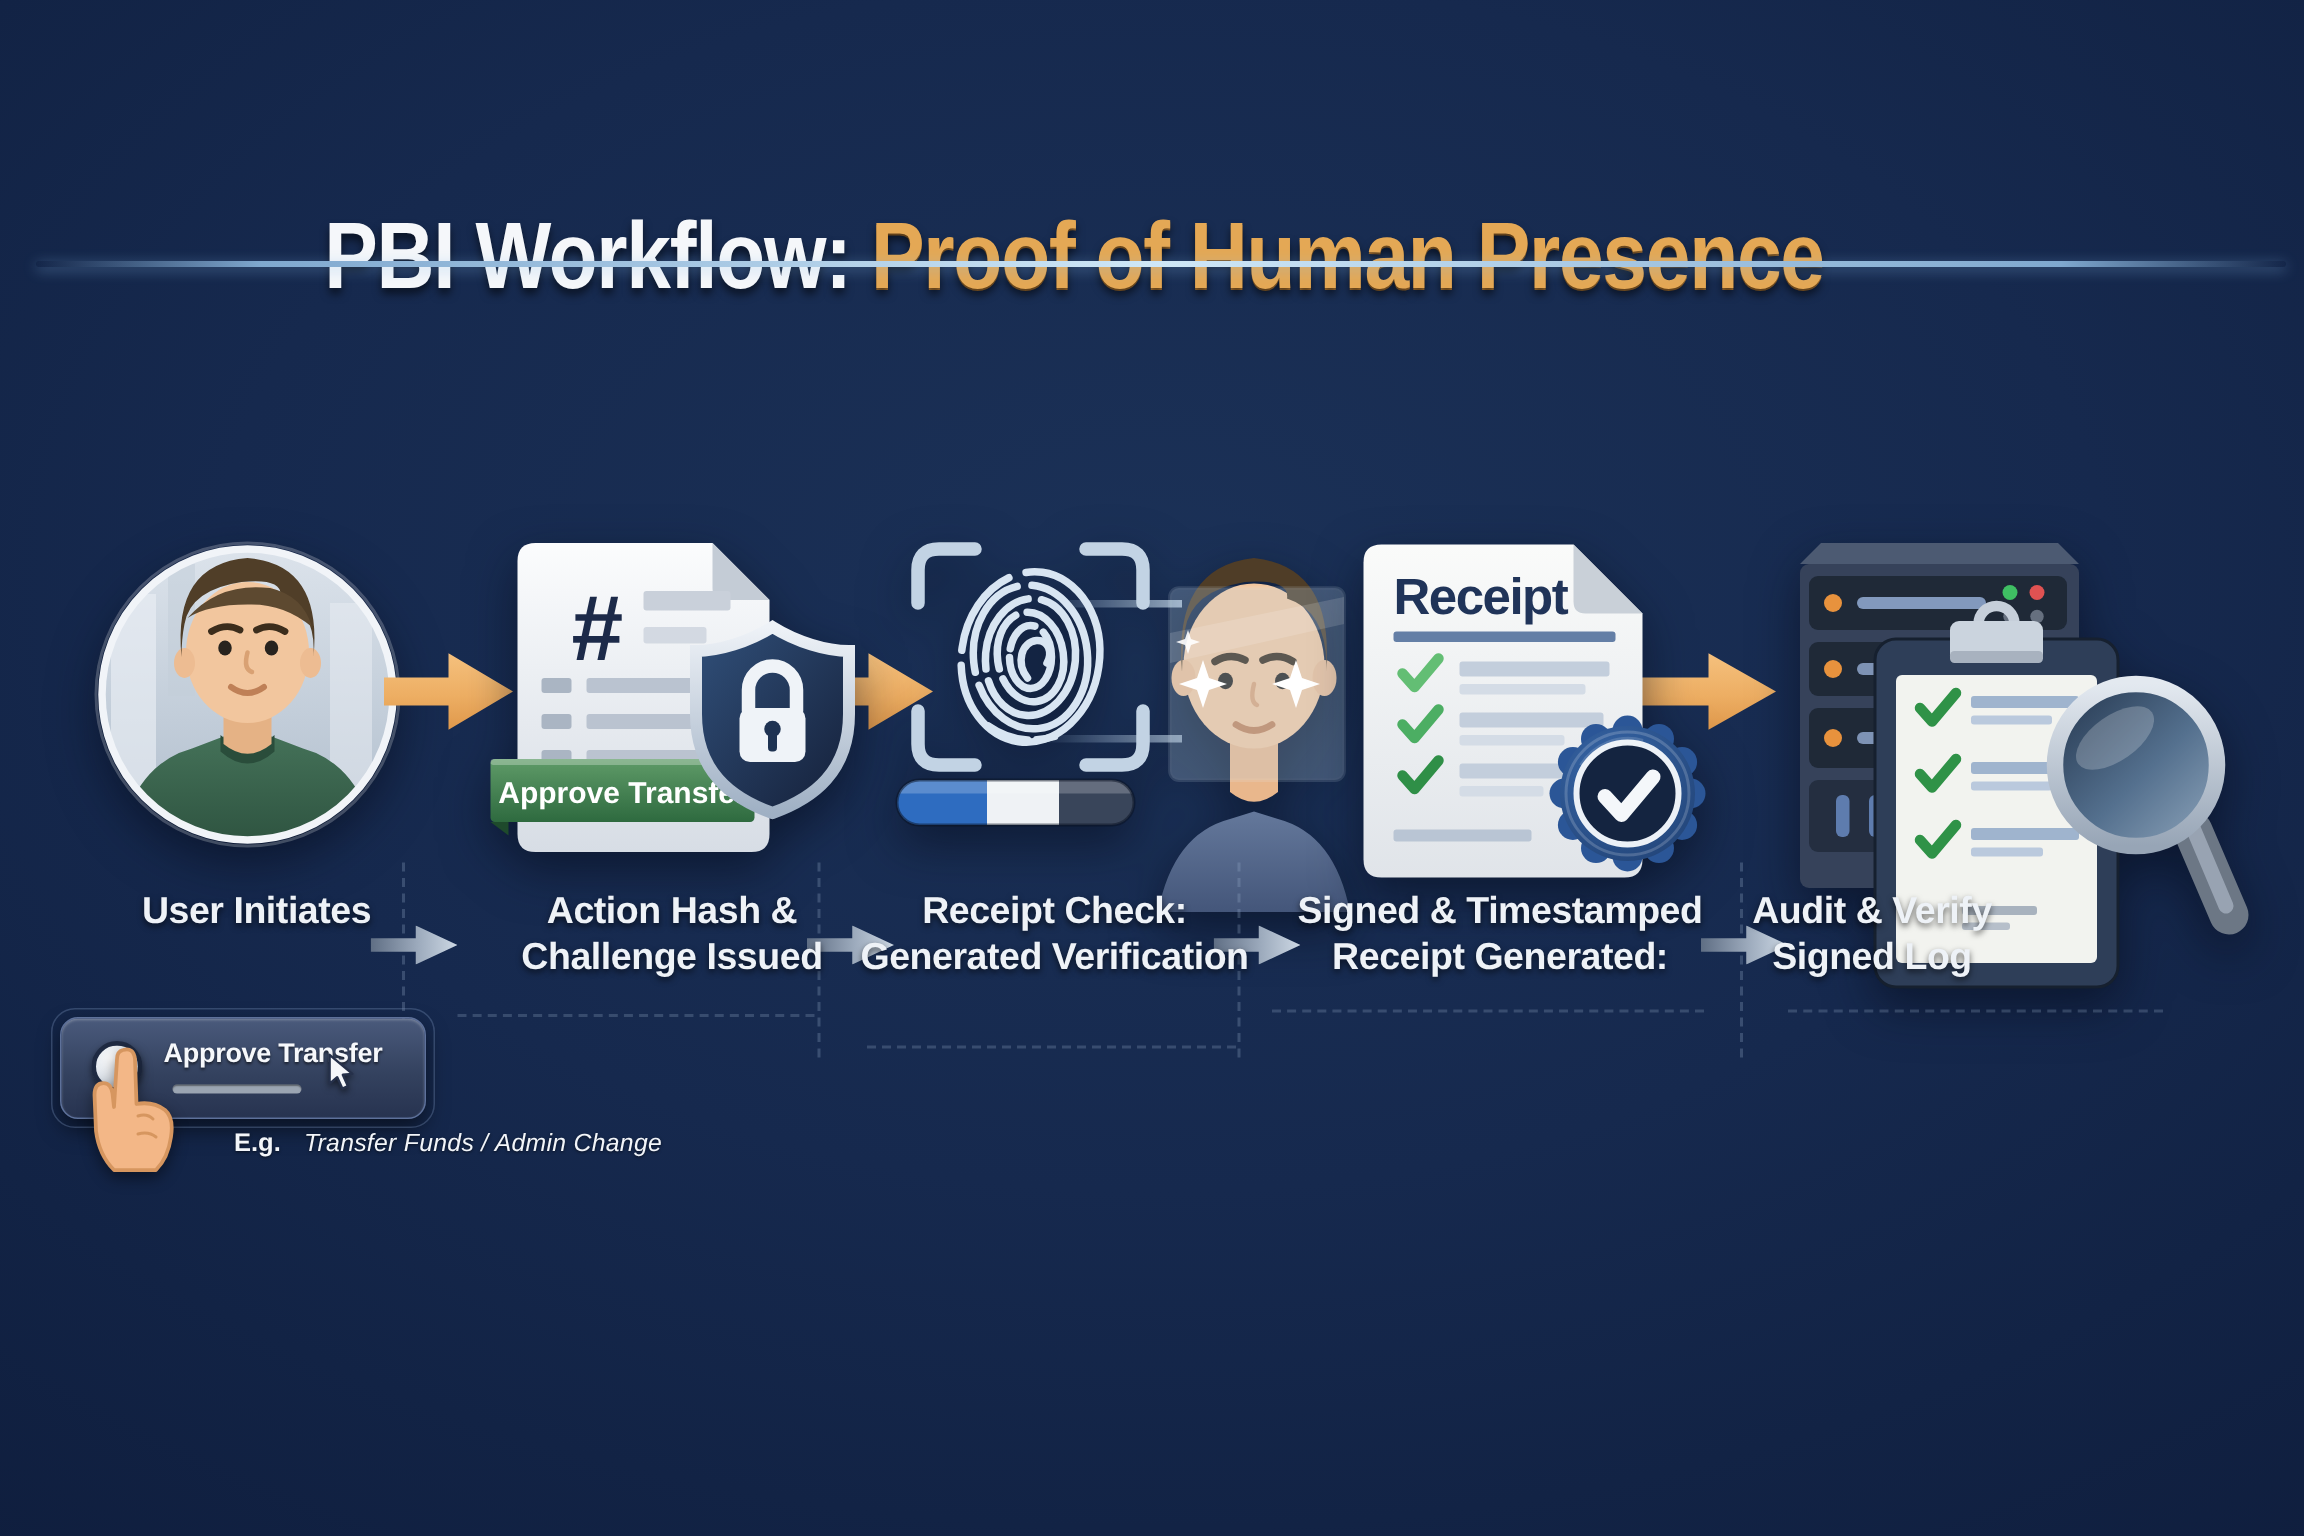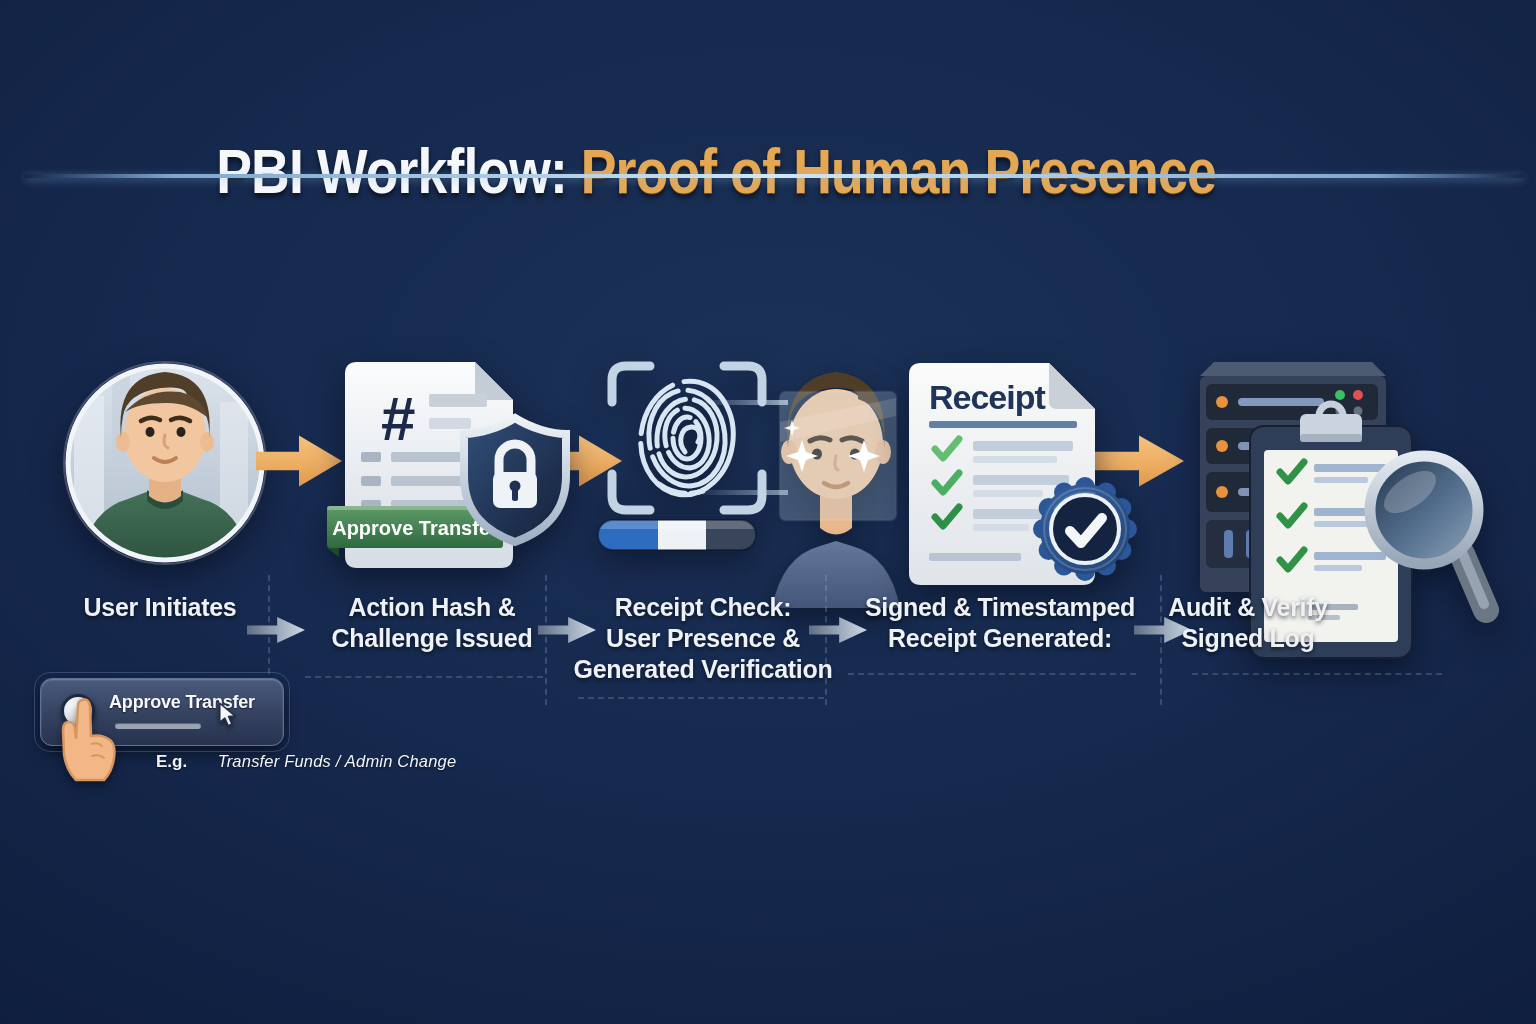--- a/index.html
+++ b/index.html
@@ -83,21 +83,21 @@
     position:absolute;left:74px;top:44px;width:86px;height:6px;border-radius:3px;
     background:#9ba5b2;box-shadow:inset 0 1px 1px rgba(0,0,0,.4);
   }
   .cursor-svg{position:absolute;left:172px;top:22px;width:27px;height:27px;filter:drop-shadow(0 2px 2px rgba(0,0,0,.5));}
   .hand-svg{position:absolute;left:16px;top:26px;width:66px;height:88px;z-index:6;filter:drop-shadow(0 4px 5px rgba(0,0,0,.45));}
   .example-caption{
     position:absolute;left:80px;top:82px;white-space:nowrap;color:#f2f5f9;
     text-shadow:0 1px 2px rgba(0,0,0,.6);
   }
   .example-caption .eg{font-weight:bold;font-size:17px;margin-left:40px;}
-  .example-caption .eg-text{font-style:italic;font-size:16.5px;margin-left:26px;letter-spacing:.2px;}
+  .example-caption .eg-text{font-style:italic;font-size:16.5px;margin-left:11px;letter-spacing:.2px;}
 </style>
 </head>
 <body>
 
 <div class="canvas">
 
   <h1 class="abs title"><span>PBI Workflow:</span><span class="gold">Proof of Human Presence</span></h1>
   <div class="abs divider"></div>
 
   <svg class="abs stage-svg" style="left:62px;top:360px;width:206px;height:206px" viewBox="0 0 206 206">
@@ -377,30 +377,29 @@
 
   <div class="abs vsep" style="left:268px;"></div>
   <div class="abs vsep" style="left:545px;"></div>
   <div class="abs vsep" style="left:825px;"></div>
   <div class="abs vsep" style="left:1160px;"></div>
   <div class="abs hsep" style="top:676px;left:305px;width:238px;"></div>
   <div class="abs hsep" style="top:697px;left:578px;width:246px;"></div>
   <div class="abs hsep" style="top:673px;left:848px;width:288px;"></div>
   <div class="abs hsep" style="top:673px;left:1192px;width:250px;"></div>
 
-  <div class="abs stage-label" style="left:15px;width:290px;">
+  <div class="abs stage-label" style="left:26px;width:290px;">
     <span>User Initiates</span>
   </div>
-  <div class="abs stage-label" style="left:287px;width:290px;">
+  <div class="abs stage-label" style="left:303px;width:290px;">
     <span>Action Hash &amp;</span>
     <span>Challenge Issued</span>
   </div>
   <div class="abs stage-label" style="left:551px;width:304px;">
     <span>Receipt Check:</span>
-    <span>User Presence &amp;</span>
     <span>Generated Verification</span>
   </div>
   <div class="abs stage-label" style="left:852px;width:296px;">
     <span>Signed &amp; Timestamped</span>
     <span>Receipt Generated:</span>
   </div>
   <div class="abs stage-label" style="left:1100px;width:296px;">
     <span>Audit &amp; Verify</span>
     <span>Signed Log</span>
   </div>

